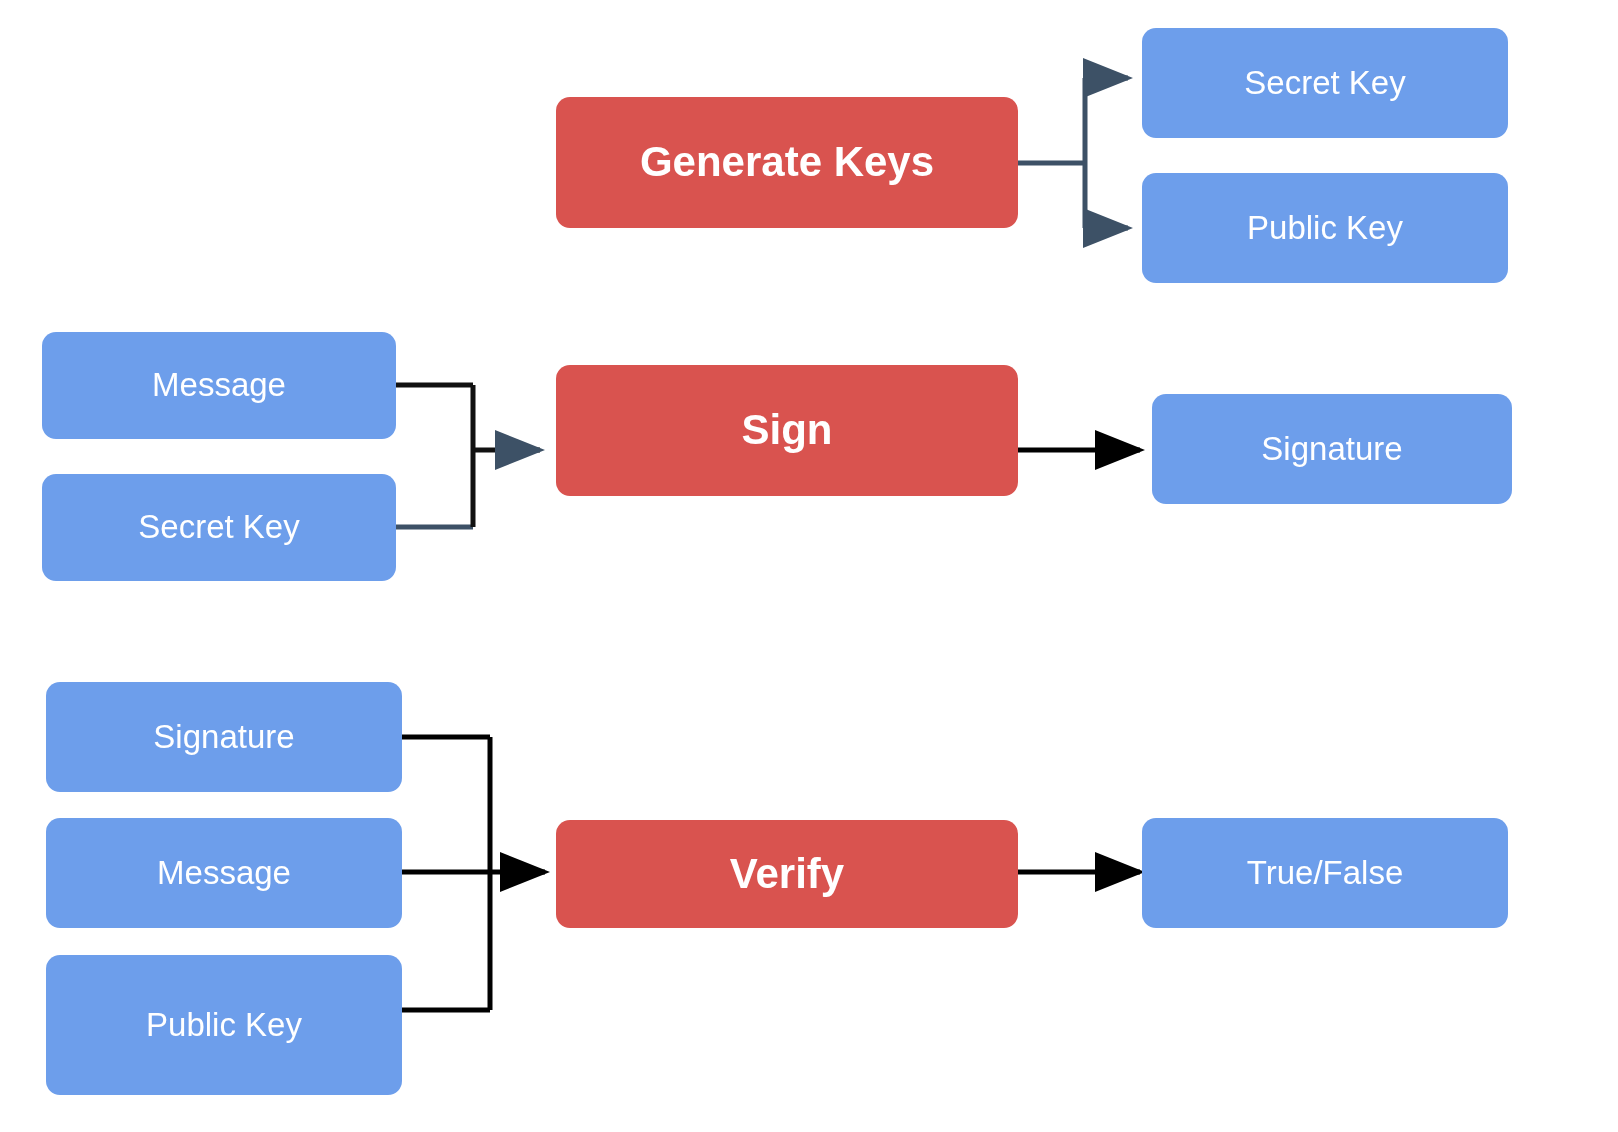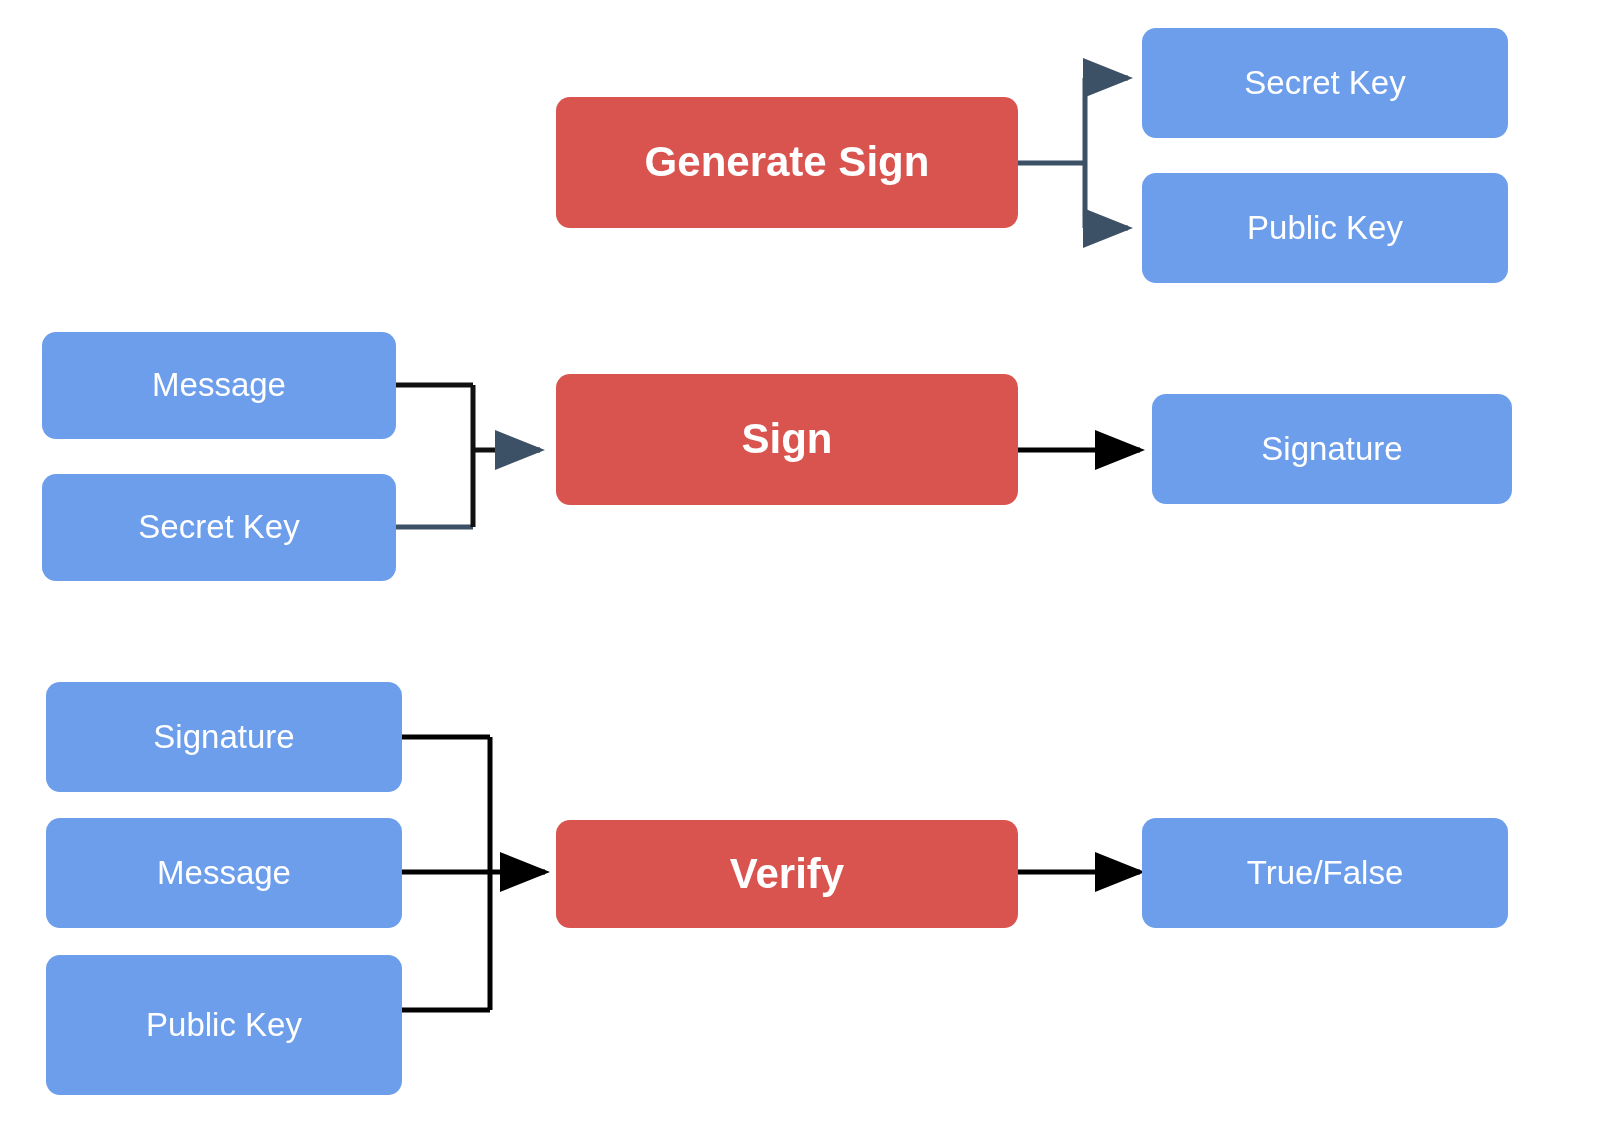--- a/index.html
+++ b/index.html
@@ -87,31 +87,31 @@
       <path d="M400,1010 L490,1010" stroke="#000000" stroke-width="5" fill="none"></path>
       <path d="M490,737 L490,1010" stroke="#000000" stroke-width="5" fill="none"></path>
       <path d="M490,872 L545,872" stroke="#000000" stroke-width="5" fill="none" marker-end="url(#arrow-black)"></path>
     </g>
 
     <g>
       <path d="M1018,872 L1140,872" stroke="#000000" stroke-width="5" fill="none" marker-end="url(#arrow-black)"></path>
     </g>
   </svg>
 
-  <div class="node op" style="left:556px; top:97px; width:462px; height:131px;">Generate Sign</div>
+  <div class="node op" style="left:556px; top:97px; width:462px; height:131px;">Generate Keys</div>
 
   <div class="node data" style="left:1142px; top:28px; width:366px; height:110px;">Secret Key</div>
 
   <div class="node data" style="left:1142px; top:173px; width:366px; height:110px;">Public Key</div>
 
   <div class="node data" style="left:42px; top:332px; width:354px; height:107px;">Message</div>
 
   <div class="node data" style="left:42px; top:474px; width:354px; height:107px;">Secret Key</div>
 
-  <div class="node op" style="left:556px; top:374px; width:462px; height:131px;">Sign</div>
+  <div class="node op" style="left:556px; top:365px; width:462px; height:131px;">Sign</div>
 
   <div class="node data" style="left:1152px; top:394px; width:360px; height:110px;">Signature</div>
 
   <div class="node data" style="left:46px; top:682px; width:356px; height:110px;">Signature</div>
 
   <div class="node data" style="left:46px; top:818px; width:356px; height:110px;">Message</div>
 
   <div class="node data" style="left:46px; top:955px; width:356px; height:140px;">Public Key</div>
 
   <div class="node data" style="left:1142px; top:818px; width:366px; height:110px;">True/False</div>

